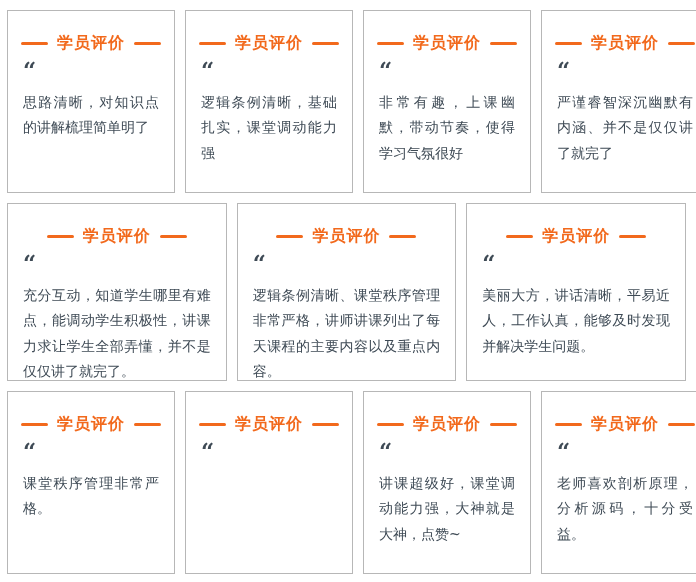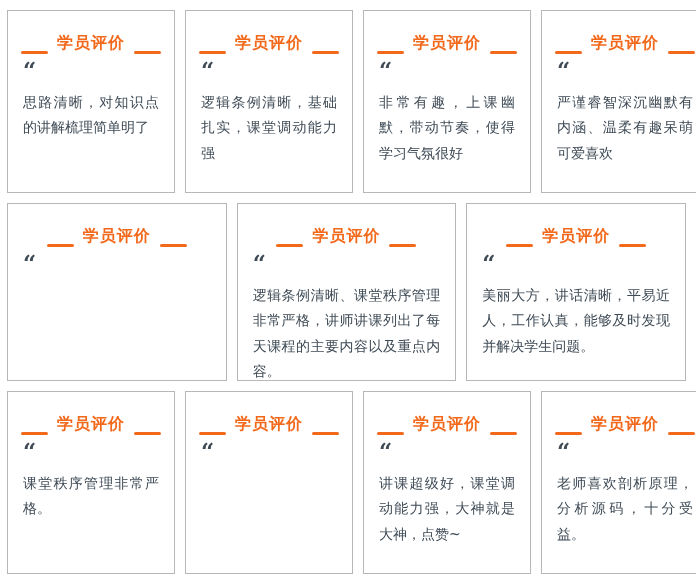--- a/index.html
+++ b/index.html
@@ -19,21 +19,21 @@
   .cols4{grid-template-columns:repeat(4,1fr);}
   .cols3{grid-template-columns:repeat(3,1fr);}
   .card{
     background:#fff;border:1px solid var(--card-border);
     box-sizing:border-box;padding:22px 13px 12px 13px;
   }
   .row-a .card{height:183px;}
   .row-b .card{height:178px;}
   .row-c .card{height:183px;}
   .card-header{
-    display:flex;align-items:flex-end;justify-content:center;gap:9px;
+    display:flex;align-items:center;justify-content:center;gap:9px;
     color:var(--accent);font-weight:bold;font-size:16px;
     white-space:nowrap;margin-bottom:9px;letter-spacing:1px;
   }
   .dash{flex:0 0 auto;width:27px;height:3px;background:var(--accent);border-radius:2px;}
   .quote{
     font-family:"DejaVu Serif","Liberation Serif",serif;
     font-weight:bold;color:var(--text);
     font-size:23px;line-height:14px;height:15px;
     margin:2px 0 7px 2px;
   }
@@ -77,32 +77,33 @@
       <div class="quote">“</div>
       <p class="review-text">非常有趣，上课幽默，带动节奏，使得学习气氛很好</p>
     </div>
     <div class="card">
       <div class="card-header">
         <span class="dash"></span>
         <span>学员评价</span>
         <span class="dash"></span>
       </div>
       <div class="quote">“</div>
-      <p class="review-text">严谨睿智深沉幽默有内涵、温柔有趣呆萌可爱喜欢</p>
+      <p class="review-text">严谨睿智深沉幽默有内涵、并不是仅仅讲了就完了</p>
     </div>
   </div>
 
   <div class="row cols3 row-b">
     <div class="card">
       <div class="card-header">
         <span class="dash"></span>
         <span>学员评价</span>
         <span class="dash"></span>
       </div>
       <div class="quote">“</div>
+      <p class="review-text">充分互动，知道学生哪里有难点，能调动学生积极性，讲课力求让学生全部弄懂，并不是仅仅讲了就完了。</p>
     </div>
     <div class="card">
       <div class="card-header">
         <span class="dash"></span>
         <span>学员评价</span>
         <span class="dash"></span>
       </div>
       <div class="quote">“</div>
       <p class="review-text">逻辑条例清晰、课堂秩序管理非常严格，讲师讲课列出了每天课程的主要内容以及重点内容。</p>
     </div>

